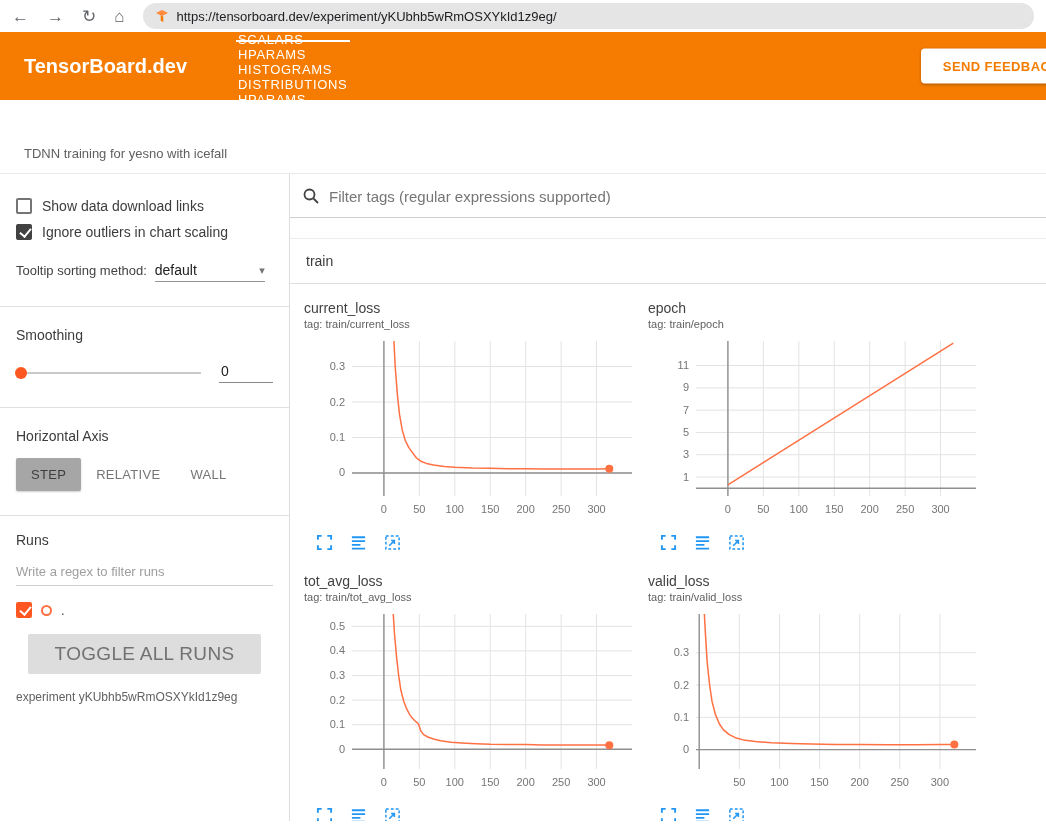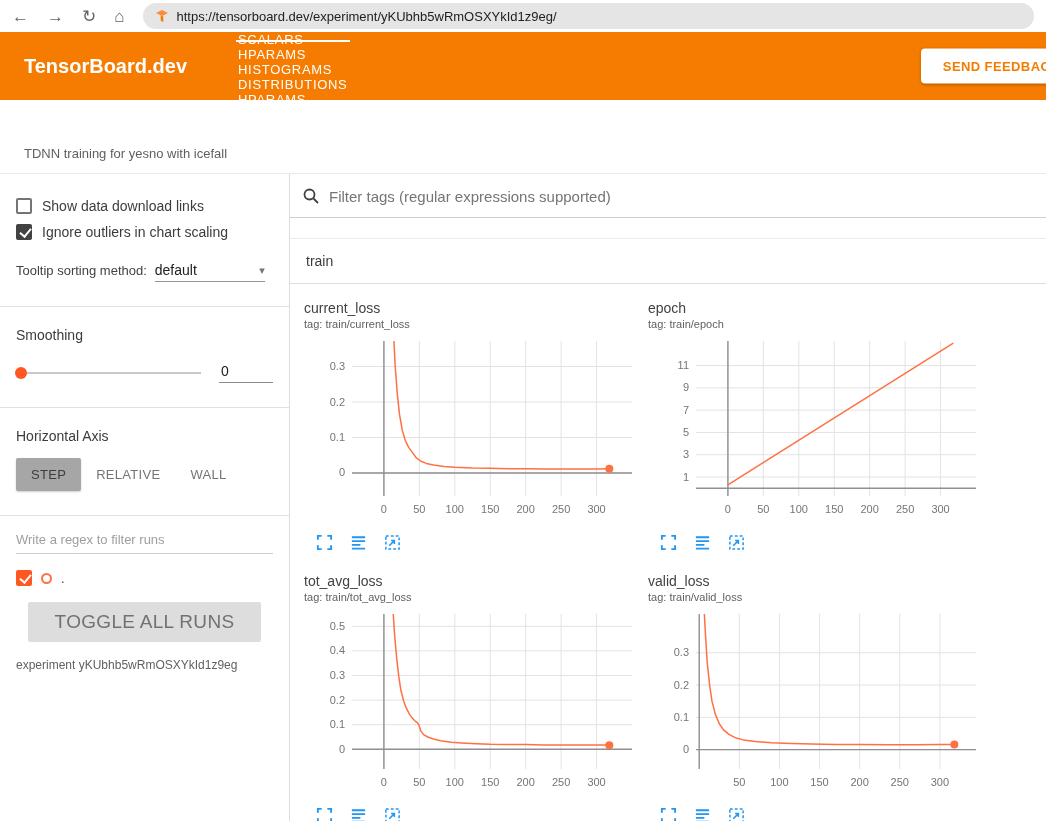--- a/index.html
+++ b/index.html
@@ -157,20 +157,21 @@
 
     <div class="side-label">Horizontal Axis</div>
     <div class="axis-buttons" id="axis-buttons">
         <button class="axis-btn selected">STEP</button>
         <button class="axis-btn">RELATIVE</button>
         <button class="axis-btn">WALL</button>
       </div>
 
     <div class="divider"></div>
 
+    <div class="side-label" style="margin-top:16px;">Runs</div>
     <input class="runs-filter" placeholder="Write a regex to filter runs" style="">
     <div class="run-row">
       <span class="checkbox checked orange"></span>
       <span class="run-circle"></span>
       <span class="run-name">.</span>
     </div>
     <button class="toggle-all-btn">TOGGLE ALL RUNS</button>
     <div class="exp-name">experiment yKUbhb5wRmOSXYkId1z9eg</div>
   </div>
 

